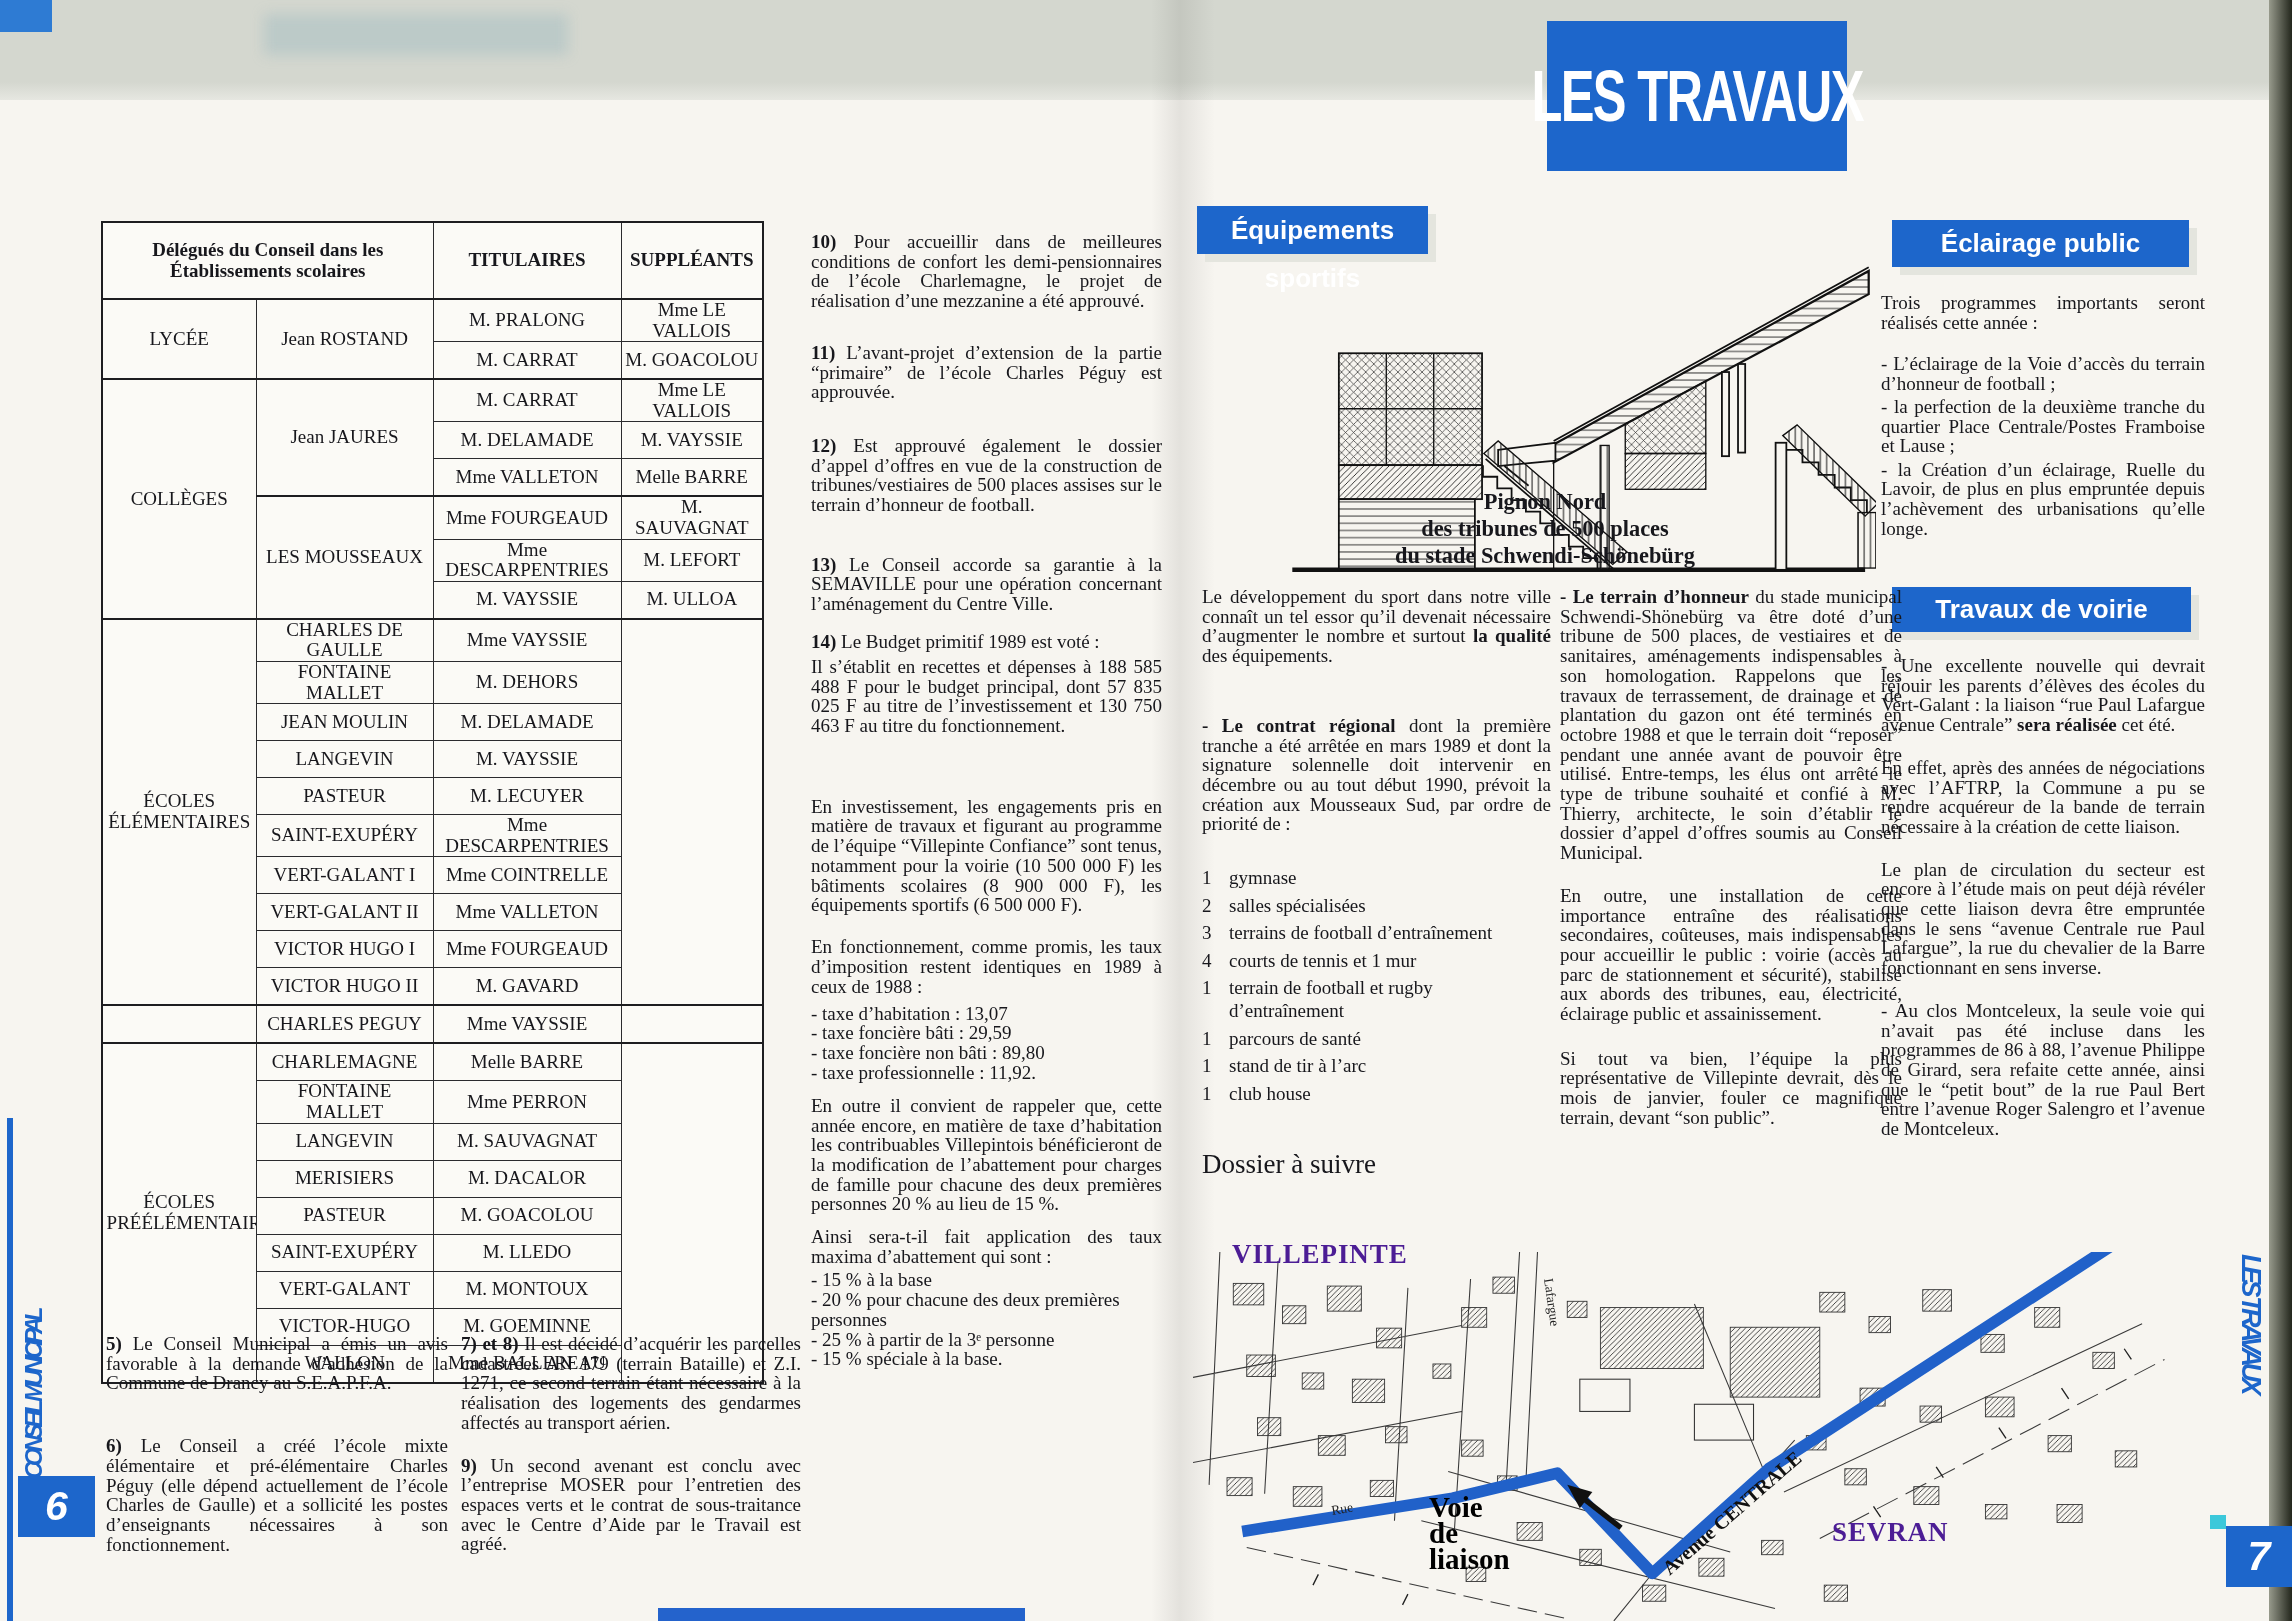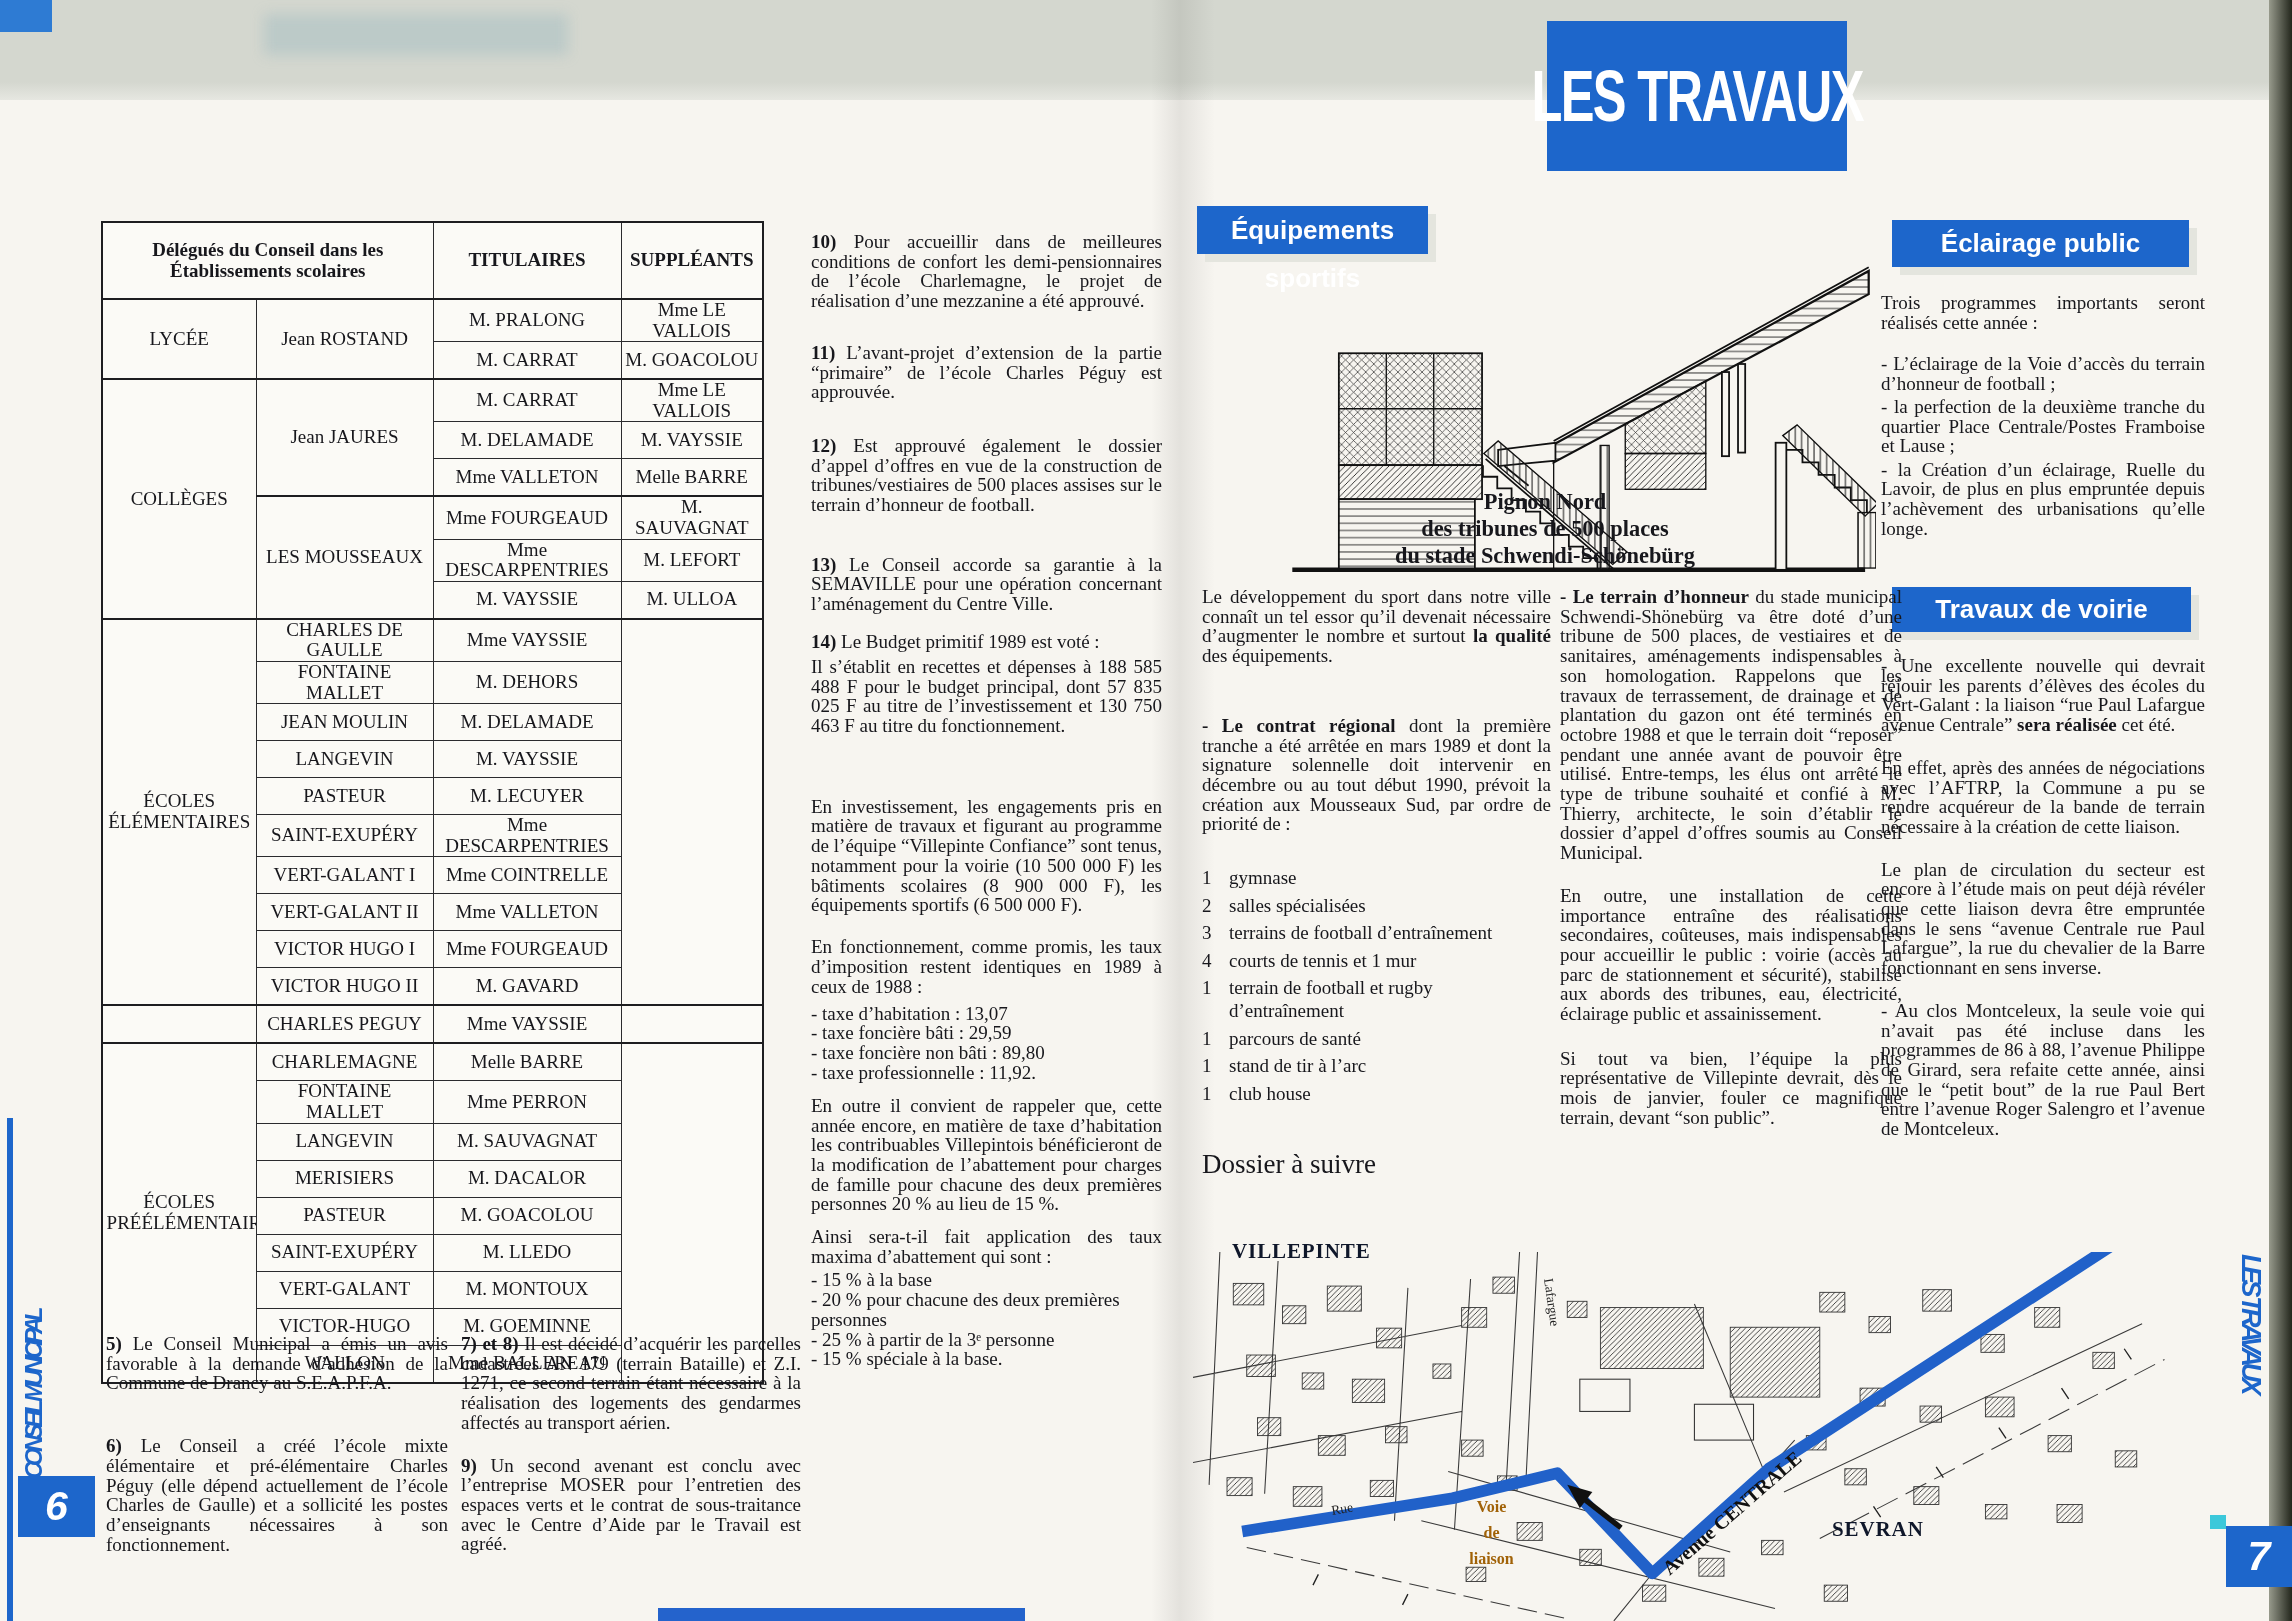--- a/index.html
+++ b/index.html
@@ -53,25 +53,25 @@
   .pagebadge{position:absolute;background:#1d66cb;color:#fff;font-family:"Liberation Sans",sans-serif;
              font-weight:700;font-style:italic;font-size:41px;display:flex;align-items:center;justify-content:center;}
   #badge6{left:18px;top:1476px;width:77px;height:61px;}
   #badge7{left:2226px;top:1526px;width:66px;height:61px;}
 
   
   #stadium{position:absolute;left:1285px;top:219px;}
   #caption{position:absolute;left:1384px;top:488px;width:322px;text-align:center;
            font-weight:bold;font-size:22.4px;line-height:27px;}
   #mapsvg{position:absolute;left:1193px;top:1252px;}
-  .maplab{position:absolute;font-weight:bold;color:#0f172a;font-size:21px;letter-spacing:0.9px;}
+  .maplab{position:absolute;font-weight:bold;color:#4c1d95;font-size:27px;letter-spacing:0.9px;}
   #villepinte{left:1232px;top:1239px;}
   #sevran{left:1832px;top:1517px;}
-  #voielab{position:absolute;left:1429px;top:1494px;width:125px;text-align:center;
-           font-weight:bold;font-size:16px;line-height:26px;color:#a16207;}
+  #voielab{position:absolute;left:1429px;top:1494px;width:125px;text-align:left;
+           font-weight:bold;font-size:29px;line-height:26px;color:#000000;}
   #dossier{margin-top:0;}
 </style>
 </head>
 <body>
 
 <div id="canvas">
 
   <div class="abs" id="topband"></div>
   <div class="abs" id="cornerchip"></div>
   <div class="abs" id="smudge"></div>

